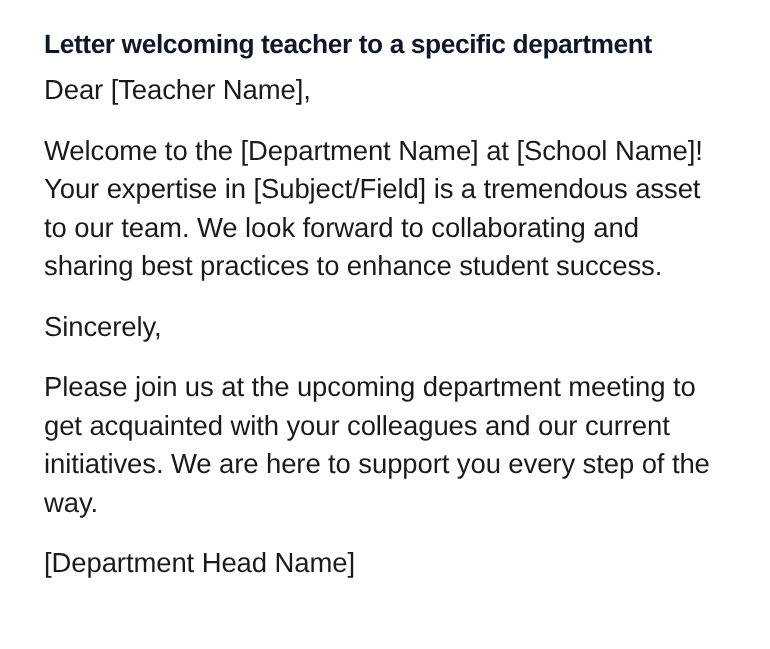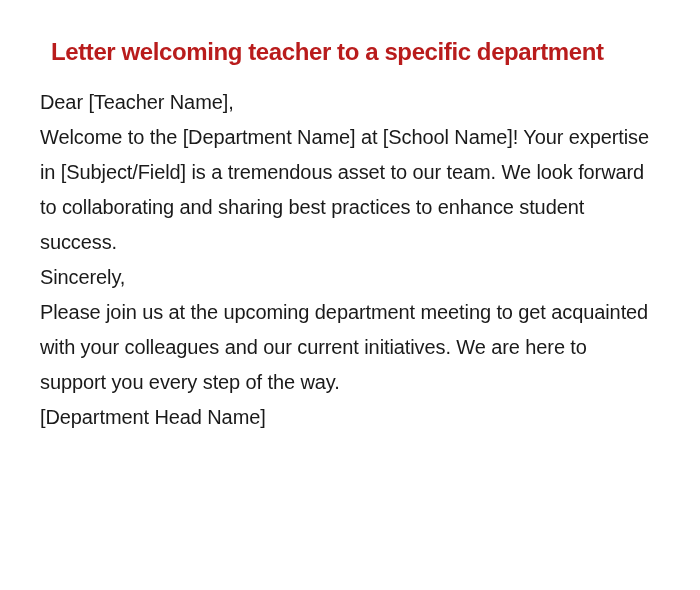--- a/index.html
+++ b/index.html
@@ -20,32 +20,32 @@
       left: 40px;
       top: 19px;
       width: 610px;
     }
     .title {
       font-family: "Liberation Sans", sans-serif;
       font-weight: bold;
       font-size: 24px;
       line-height: 44px;
       letter-spacing: -0.4px;
-      color: #b91c1c;
-      margin: 11px;
+      color: #0f172a;
+      margin: 0;
     }
     .para {
-      font-size: 20px;
+      font-size: 25px;
       line-height: 35px;
       margin: 0;
       color: #1a1a1a;
       letter-spacing: -0.1px;
     }
     .salutation { margin-top: 2px; }
-    .p-gap { }
+    .p-gap { margin-top: 20px; }
   </style>
 </head>
 <body>
 
 <div class="doc">
   <h1 class="title">Letter welcoming teacher to a specific department</h1>
   <p class="para salutation">Dear [Teacher Name],</p>
   <p class="para p-gap">Welcome to the [Department Name] at [School Name]! Your expertise in [Subject/Field] is a tremendous asset to our team. We look forward to collaborating and sharing best practices to enhance student success.</p>
   <p class="para p-gap">Sincerely,</p>
   <p class="para p-gap">Please join us at the upcoming department meeting to get acquainted with your colleagues and our current initiatives. We are here to support you every step of the way.</p>

